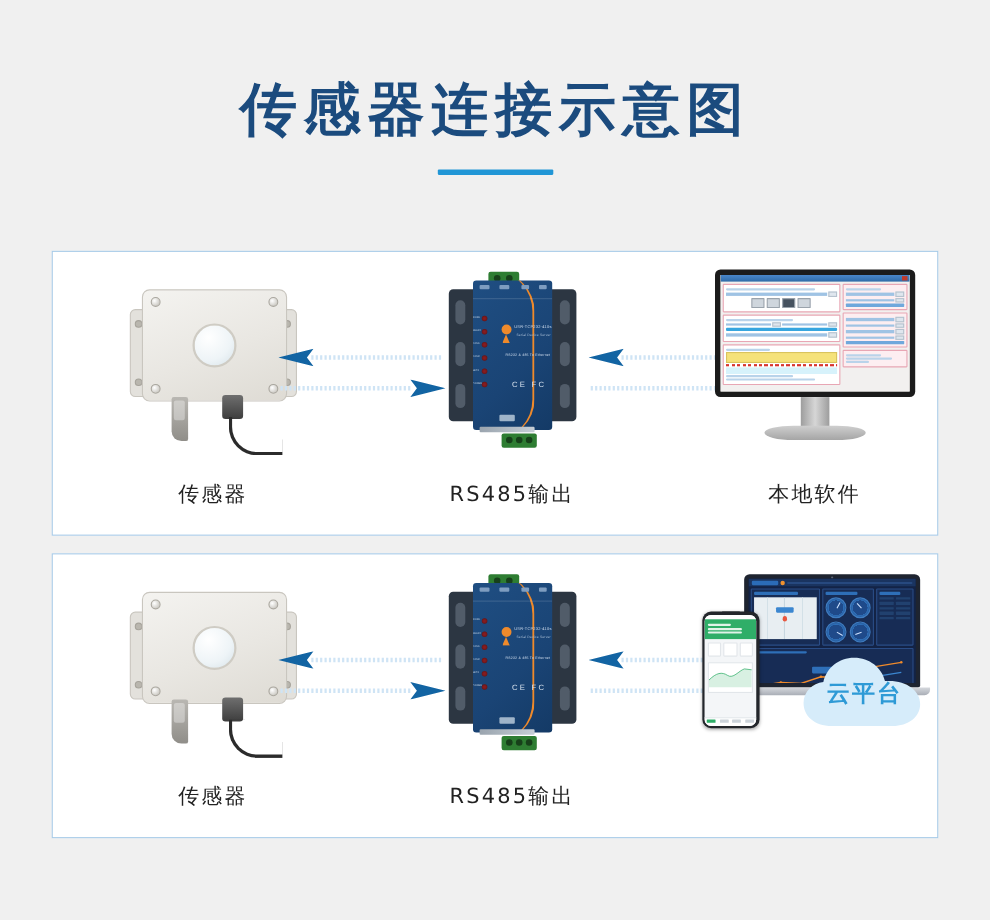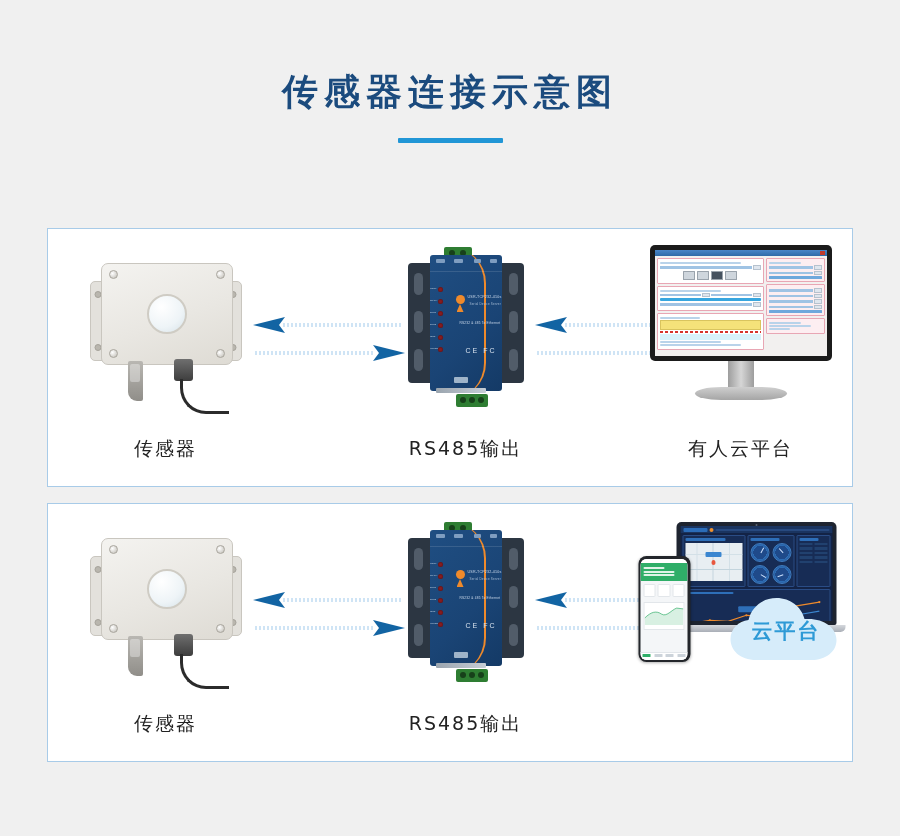--- a/index.html
+++ b/index.html
@@ -7,21 +7,21 @@
     width:900px;height:836px;
     background:#f0f0f0;
     font-family:"Liberation Sans","DejaVu Sans",sans-serif;
     overflow:hidden;
   }
   .page{position:relative;width:900px;height:836px;}
 
   
   .title-wrap{text-align:center;padding-top:74px;}
   .title{
-    font-size:36px;font-weight:bold;color:#1b4b7e;
+    font-size:52px;font-weight:bold;color:#1b4b7e;
     letter-spacing:6px;line-height:1;
     font-family:"DejaVu Sans","Liberation Sans",sans-serif;
   }
   .title-rule{
     width:105px;height:5px;background:#2196d6;
     margin:28px auto 0;border-radius:1px;
   }
 
   
   .panel{
@@ -36,21 +36,21 @@
 
   
   .cell{position:absolute;top:0;height:100%;}
   .cell-art{position:absolute;left:0;right:0;top:14px;height:180px;}
   .cell-label{
     position:absolute;left:0;right:0;bottom:24px;
     text-align:center;font-size:19px;color:#222;
     letter-spacing:2px;
     font-family:"DejaVu Sans","Liberation Sans",sans-serif;
   }
-  .c1{left:0;width:235px;}
+  .c1{left:28px;width:235px;}
   .c2{left:300px;width:235px;}
   .c3{left:580px;width:225px;}
 
   
   .arrows{position:absolute;top:88px;width:152px;height:56px;}
   .arrows.a1{left:205px;}
   .arrows.a2{left:487px;}
   .arrow{position:absolute;width:152px;height:16px;}
   .arrow.top{top:0;}
   .arrow.bot{top:28px;}
@@ -441,21 +441,21 @@
                       </div>
                     </div>
                   </div>
                 </div>
               </div>
             </div>
             <div class="m-neck"></div>
             <div class="m-base"></div>
           </div>
         </div>
-        <div class="cell-label">有人云平台</div>
+        <div class="cell-label">本地软件</div>
       </div>
 
     </div>
   </div>
 
   <div class="panel" id="panel-2">
     <div class="row">
 
       <div class="cell c1">
         <div class="cell-art">

